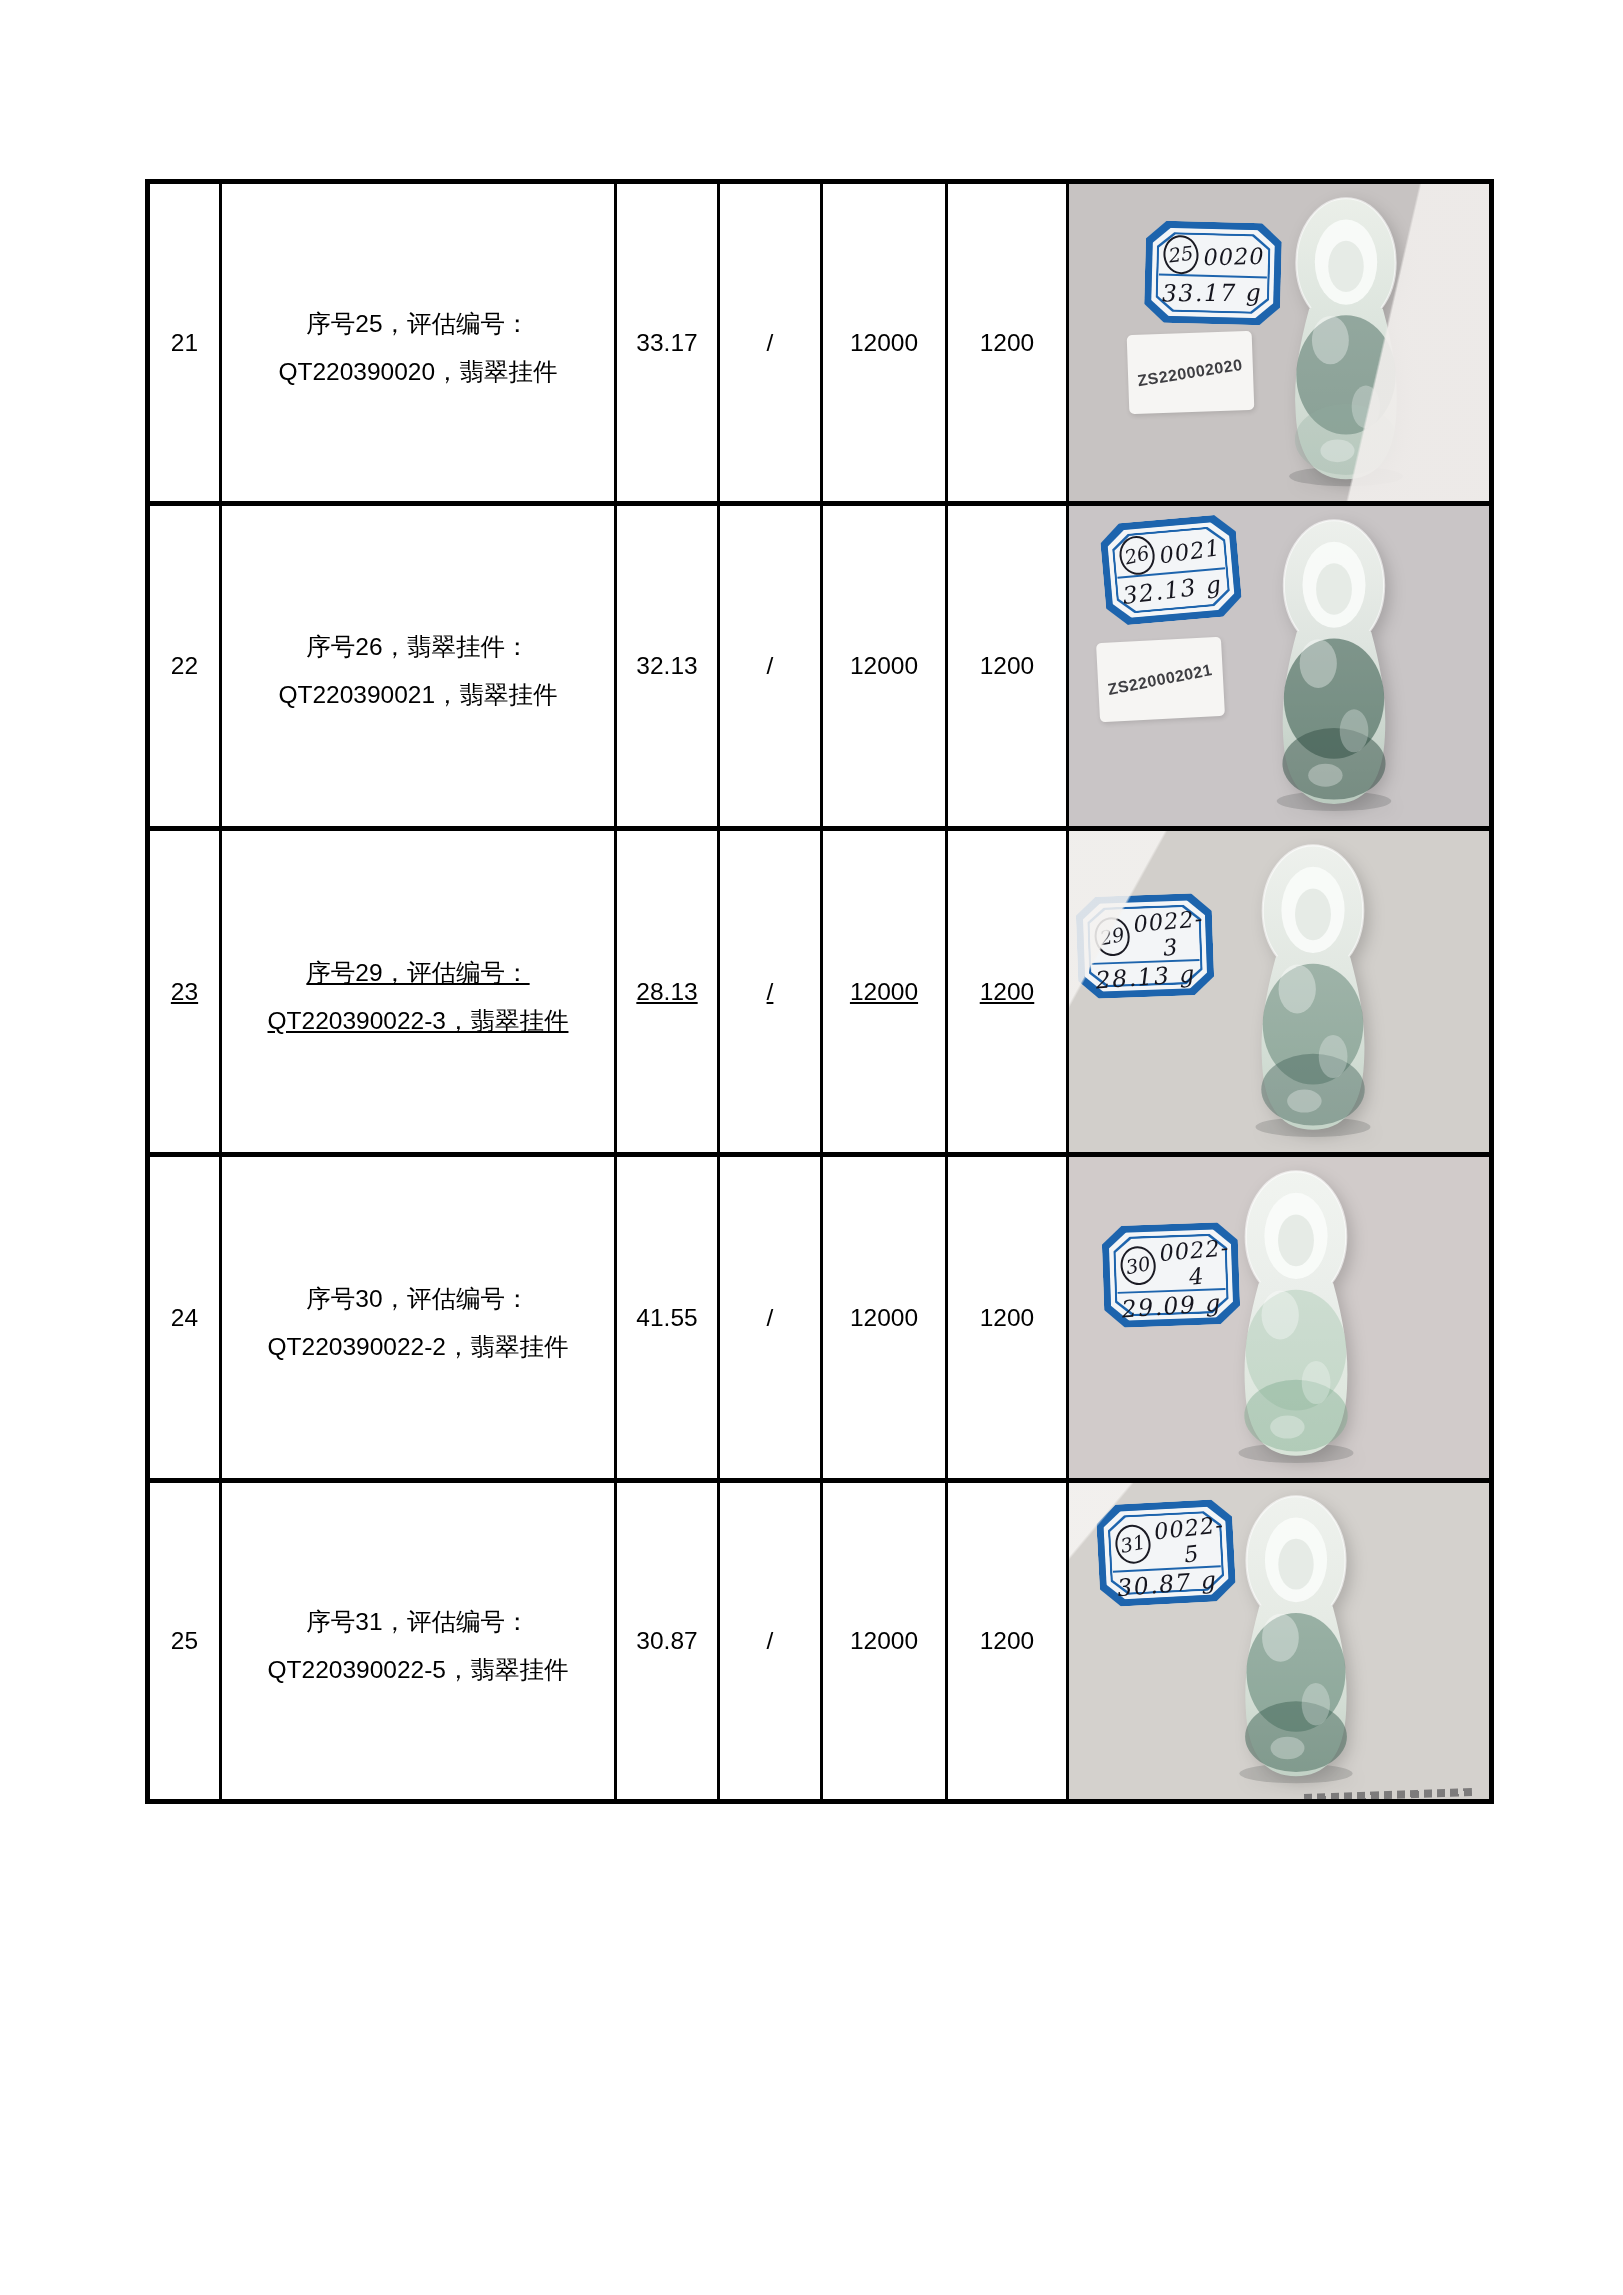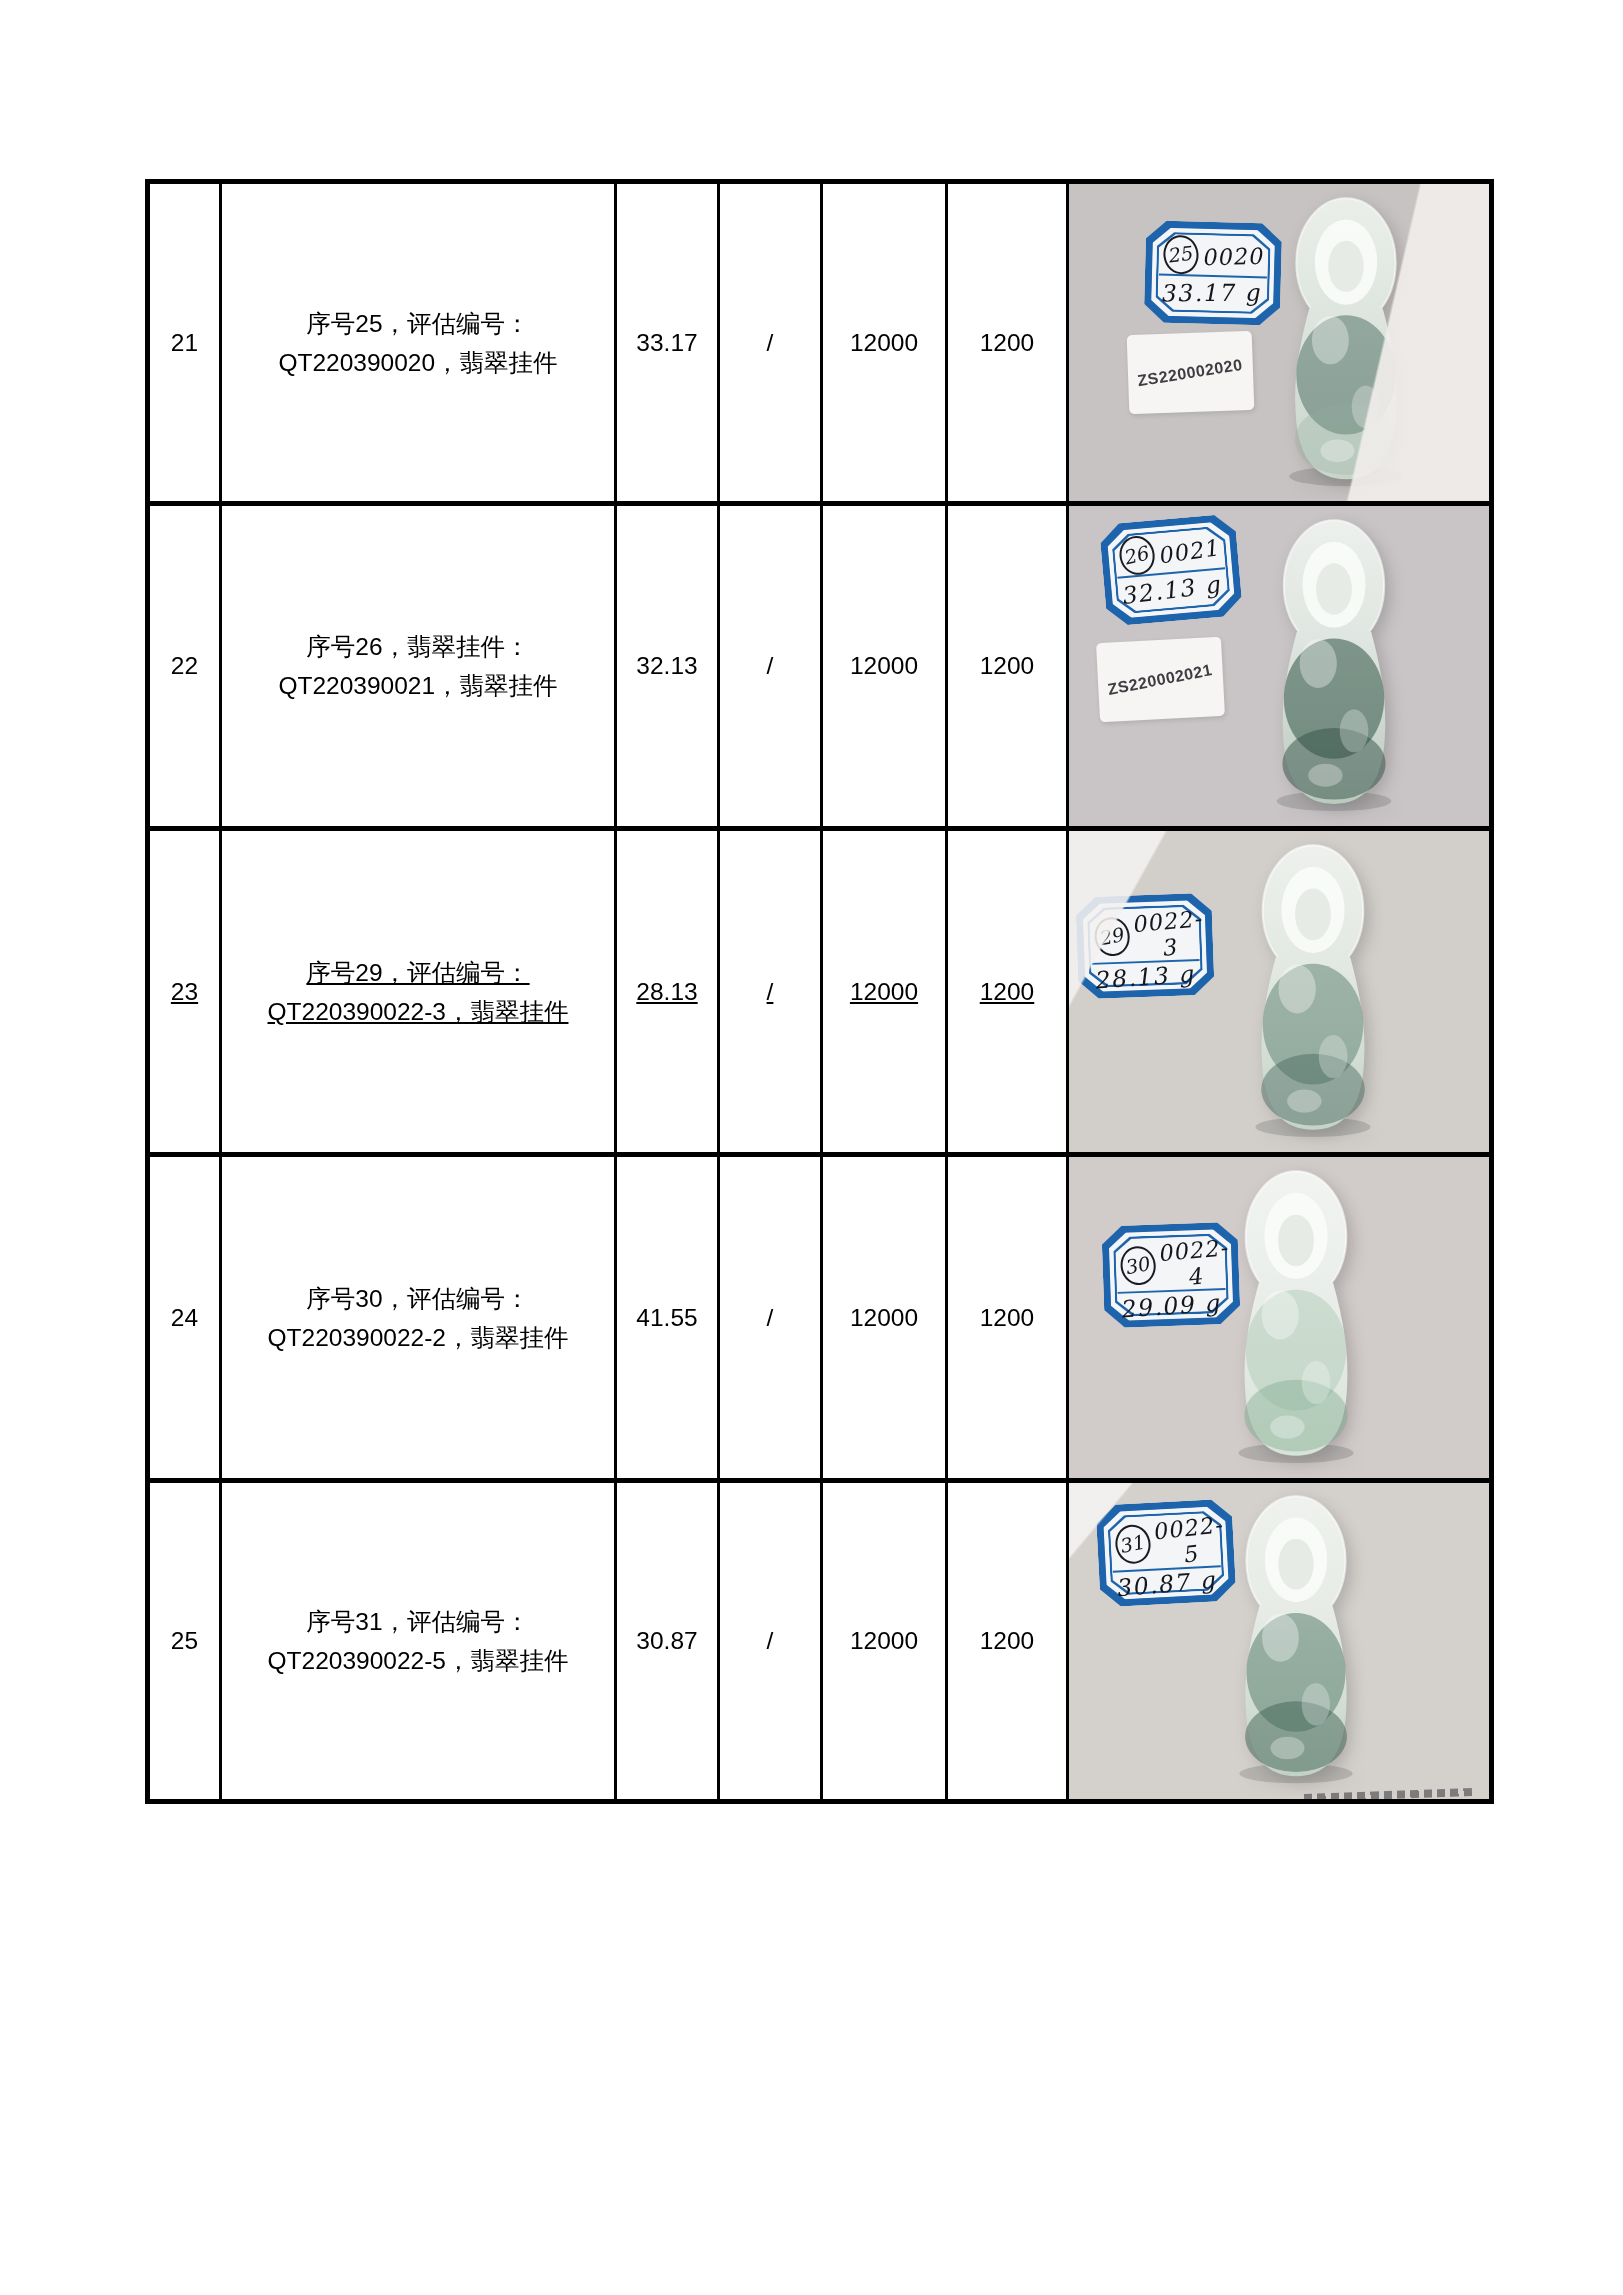--- a/index.html
+++ b/index.html
@@ -24,21 +24,21 @@
     border-top:5.1px solid #000;
     border-bottom:5.1px solid #000;
     text-align:center;
     vertical-align:middle;
     font-size:24.5px;
     padding:0;
     background:#fff;
   }
   tr.r0{height:322px;} tr.r1{height:325px;} tr.r2{height:326px;text-decoration:underline;}
   tr.r3{height:326px;} tr.r4{height:321px;}
-  .c-desc div{line-height:39px;}
+  .c-desc div{line-height:39px;margin-top:9px;}
   
   .c-photo{padding:0;position:relative;}
   .photo{
     position:absolute;inset:0;
     background:var(--bg,#ccc8c6);
     overflow:hidden;
   }
   .fold-br::after{content:"";position:absolute;inset:0;
     background:linear-gradient(103deg,transparent 71%,rgba(240,237,235,.92) 71.5%);}
   .fold-tl::after{content:"";position:absolute;inset:0;

